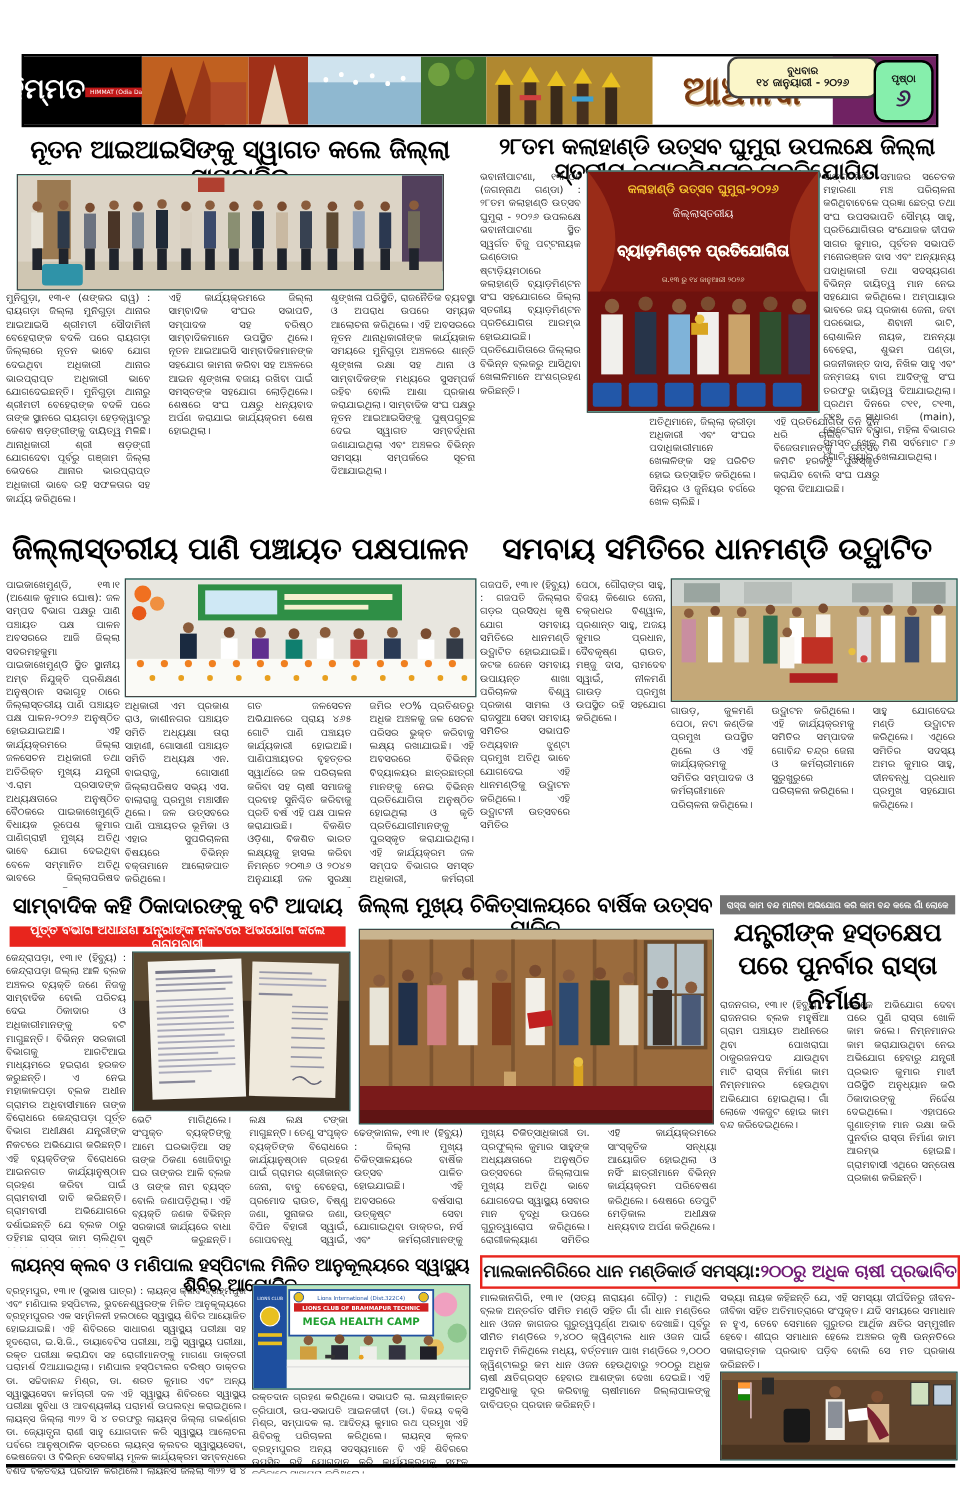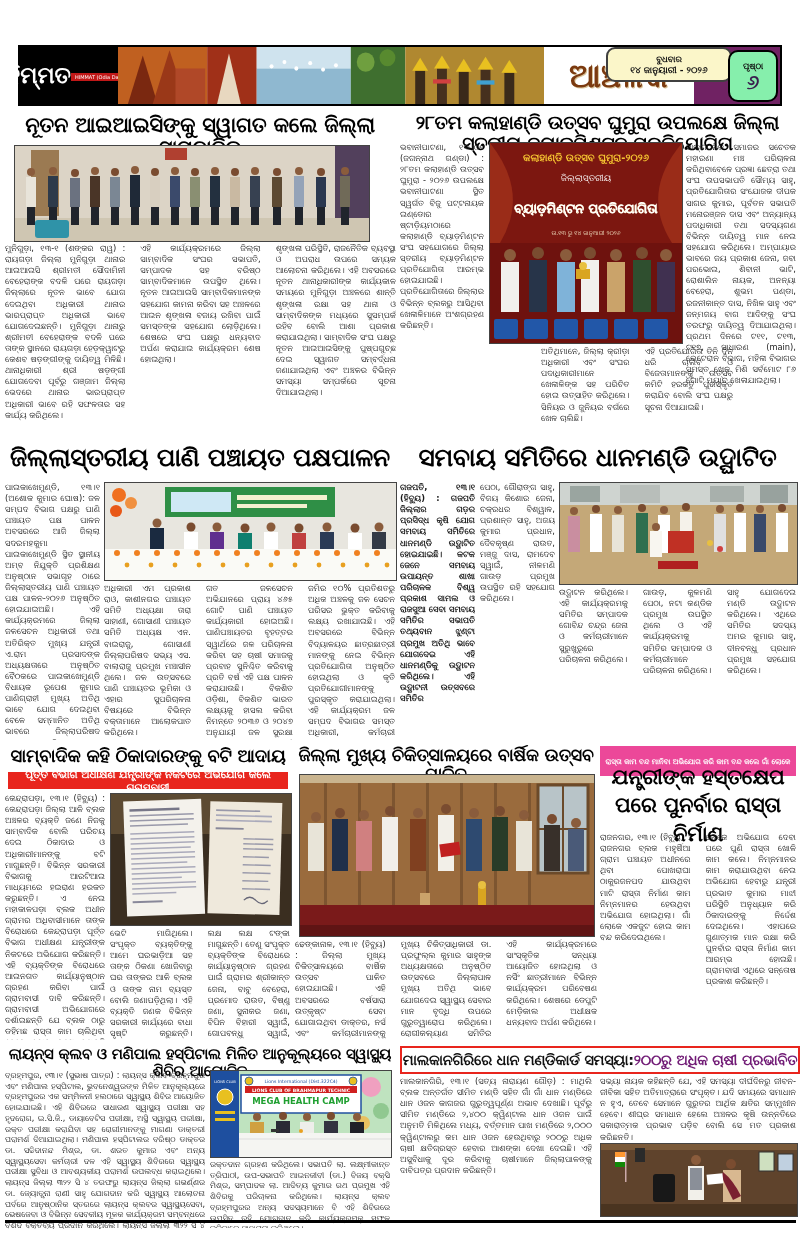--- a/index.html
+++ b/index.html
@@ -271,21 +271,21 @@
     </g>
   </svg>
 </div>
 <div class="abs cols" style="left:104px;top:583px;width:291px;height:157px;">
   <div class="col">ଅଧିକାରୀ ଏମ ପ୍ରକାଶ ରାଓ, କାଶୀନଗର ପଞ୍ଚାୟତ ସମିତି ଅଧ୍ୟକ୍ଷା ତାରା ସାହାଣୀ, ଗୋସାଣୀ ପଞ୍ଚାୟତ ସମିତି ଅଧ୍ୟକ୍ଷ ଏନ. ବାଇରାଜୁ, ଗୋସାଣୀ ଜିଲ୍ଲାପରିଷଦ ସଭ୍ୟ ଏସ. ବାଲାରାଜୁ ପ୍ରମୁଖ ମଞ୍ଚାସୀନ ଥିଲେ। ଜଳ ଉତ୍ସବରେ ପାଣି ପଞ୍ଚାୟତର ଭୂମିକା ଓ ଏହାର ସୁପରିଚାଳନା ବିଷୟରେ ବିଭିନ୍ନ ବକ୍ତାମାନେ ଆଲୋକପାତ କରିଥିଲେ।</div>
   <div class="col">ଗତ ଜଳସେଚନ ଅଭିଯାନରେ ପ୍ରାୟ ୪୬୫ ଗୋଟି ପାଣି ପଞ୍ଚାୟତ କାର୍ଯ୍ୟକାରୀ ହୋଇଅଛି। ପାଣିପଞ୍ଚାୟତର ବୃହତ୍ତର ସ୍ୱାର୍ଥରେ ଜଳ ପରିଚାଳନା କରିବା ସହ ଚାଷୀ ସମାଜକୁ ପ୍ରବାହ ସୁନିଶ୍ଚିତ କରିବାକୁ ପ୍ରତି ବର୍ଷ ଏହି ପକ୍ଷ ପାଳନ କରାଯାଉଛି। ବିକଶିତ ଓଡ଼ିଶା, ବିକଶିତ ଭାରତ ଲକ୍ଷ୍ୟକୁ ହାସଲ କରିବା ନିମନ୍ତେ ୨୦୩୬ ଓ ୨୦୪୭ ଅନୁଯାୟୀ ଜଳ ସୁରକ୍ଷା ସୁନିଶ୍ଚିତ କରିବା ପାଇଁ ସମସ୍ତ ସଭ୍ୟ ଚାଷୀ ଯୋଗ୍ୟ</div>
   <div class="col">ଜମିର ୧୦% ପ୍ରତିଶତରୁ ଅଧିକ ଅଞ୍ଚଳକୁ ଜଳ ସେଚନ ପରିସର ଭୁକ୍ତ କରିବାକୁ ଲକ୍ଷ୍ୟ ରଖାଯାଇଛି। ଏହି ଅବସରରେ ବିଭିନ୍ନ ବିଦ୍ୟାଳୟର ଛାତ୍ରଛାତ୍ରୀ ମାନଙ୍କୁ ନେଇ ବିଭିନ୍ନ ପ୍ରତିଯୋଗିତା ଅନୁଷ୍ଠିତ ହୋଇଥିଲା ଓ କୃତି ପ୍ରତିଯୋଗୀମାନଙ୍କୁ ପୁରସ୍କୃତ କରାଯାଇଥିଲା। ଏହି କାର୍ଯ୍ୟକ୍ରମ ଜଳ ସମ୍ପଦ ବିଭାଗର ସମସ୍ତ ଅଧିକାରୀ, କର୍ମଚାରୀ ମାନଙ୍କର ଉପସ୍ଥିତିରେ ପରିଚାଳନା ହୋଇଥିଲା।</div>
 </div>
 
 <div class="abs hl" style="left:398px;top:444px;width:399px;height:32px;font-size:25px;">ସମବାୟ ସମିତିରେ ଧାନମଣ୍ଡି ଉଦ୍ଘାଟିତ</div>
-<div class="abs col" style="left:400px;top:482px;width:75px;height:258px;font-weight:bold;">ଗଜପତି, ୧୩।୧ (ହିବ୍ୟୁ) : ଗଜପତି ଜିଲ୍ଲାର ଗଡ଼ର ପ୍ରସିଦ୍ଧ କୃଷି ଯୋଗ ସମବାୟ ସମିତିରେ ଧାନମଣ୍ଡି ଉଦ୍ଘାଟିତ ହୋଇଯାଇଛି। କଟକ ଜେନେ ସମବାୟ ଉପାୟନ୍ତ ଶାଖା ପରିଚାଳକ ବିଶ୍ୱ ପ୍ରକାଶ ସାମଲ ଓ ରାଜସୁଆ ସେବା ସମବାୟ ସମିତିର ସଭାପତି ତଥ୍ୟବାନ ଝୁଣ୍ଟା ପ୍ରମୁଖ ଅତିଥି ଭାବେ ଯୋଗଦେଇ ଏହି ଧାନମଣ୍ଡିକୁ ଉଦ୍ଘାଟନ କରିଥିଲେ। ଏହି ଉଦ୍ଘାଟନୀ ଉତ୍ସବରେ ସମିତିର</div>
+<div class="abs col" style="left:400px;top:482px;width:75px;height:258px;">ଗଜପତି, ୧୩।୧ (ହିବ୍ୟୁ) : ଗଜପତି ଜିଲ୍ଲାର ଗଡ଼ର ପ୍ରସିଦ୍ଧ କୃଷି ଯୋଗ ସମବାୟ ସମିତିରେ ଧାନମଣ୍ଡି ଉଦ୍ଘାଟିତ ହୋଇଯାଇଛି। କଟକ ଜେନେ ସମବାୟ ଉପାୟନ୍ତ ଶାଖା ପରିଚାଳକ ବିଶ୍ୱ ପ୍ରକାଶ ସାମଲ ଓ ରାଜସୁଆ ସେବା ସମବାୟ ସମିତିର ସଭାପତି ତଥ୍ୟବାନ ଝୁଣ୍ଟା ପ୍ରମୁଖ ଅତିଥି ଭାବେ ଯୋଗଦେଇ ଏହି ଧାନମଣ୍ଡିକୁ ଉଦ୍ଘାଟନ କରିଥିଲେ। ଏହି ଉଦ୍ଘାଟନୀ ଉତ୍ସବରେ ସମିତିର</div>
 <div class="abs col" style="left:480px;top:482px;width:75px;height:258px;">ପେଠା, ଗୌରାଙ୍ଗ ସାହୁ, ବିଜୟ କିଶୋର ଜେନା, ଚକ୍ରଧର ବିଶ୍ୱାଳ, ପ୍ରଶାନ୍ତ ସାହୁ, ଅଜୟ କୁମାର ପ୍ରଧାନ, ଦୈବକୃଷ୍ଣ ରାଉତ, ମଞ୍ଜୁ ଦାସ, ରାମଦେବ ସ୍ୱାଇଁ, ନୀଳମଣି ଗାଉଡ଼ ପ୍ରମୁଖ ଉପସ୍ଥିତ ରହି ସହଯୋଗ କରିଥିଲେ।</div>
 <div class="abs photo" style="left:559px;top:482px;width:237px;height:101px;">
   <svg width="100%" height="100%" viewBox="0 0 237 101" preserveAspectRatio="none">
     <rect width="237" height="101" fill="#c4a878"></rect>
     <rect x="0" y="0" width="237" height="22" fill="#cfd4d0"></rect>
     <rect x="10" y="3" width="30" height="16" fill="#9aa5a0"></rect>
       <rect x="60" y="2" width="40" height="18" fill="#b8beba"></rect>
     <rect x="150" y="3" width="34" height="16" fill="#a8b0ac"></rect>
       <rect x="200" y="2" width="28" height="18" fill="#98a29e"></rect>
     <g>
@@ -312,22 +312,22 @@
     </g>
     <rect x="108" y="48" width="26" height="22" fill="#c03024"></rect>
     <rect x="98" y="78" width="40" height="8" fill="#b02020"></rect>
     <circle cx="96" cy="44" r="4" fill="#8a5c3c"></circle>
       <rect x="90" y="48" width="12" height="26" fill="#f8f6f0"></rect>
     <circle cx="150" cy="60" r="3" fill="#e8c040"></circle>
       <circle cx="160" cy="66" r="3" fill="#d04040"></circle>
   </svg>
 </div>
 <div class="abs cols" style="left:559px;top:587px;width:237px;height:153px;">
+  <div class="col">ଗାଉଡ଼, କୁଳମଣି ପେଠା, ନଟା କଣ୍ଡିକ ପ୍ରମୁଖ ଉପସ୍ଥିତ ଥିଲେ ଓ ଏହି କାର୍ଯ୍ୟକ୍ରମକୁ ସମିତିର ସମ୍ପାଦକ ଓ କର୍ମଚାରୀମାନେ ପରିଚାଳନା କରିଥିଲେ।</div>
   <div class="col">ଉଦ୍ଘାଟନ କରିଥିଲେ। ଏହି କାର୍ଯ୍ୟକ୍ରମକୁ ସମିତିର ସମ୍ପାଦକ ଗୋବିନ୍ଦ ଚନ୍ଦ୍ର ଜେନା ଓ କର୍ମଚାରୀମାନେ ସୁରୁଖୁରୁରେ ପରିଚାଳନା କରିଥିଲେ।</div>
-  <div class="col">ଗାଉଡ଼, କୁଳମଣି ପେଠା, ନଟା କଣ୍ଡିକ ପ୍ରମୁଖ ଉପସ୍ଥିତ ଥିଲେ ଓ ଏହି କାର୍ଯ୍ୟକ୍ରମକୁ ସମିତିର ସମ୍ପାଦକ ଓ କର୍ମଚାରୀମାନେ ପରିଚାଳନା କରିଥିଲେ।</div>
   <div class="col">ସାହୁ ଯୋଗଦେଇ ମଣ୍ଡି ଉଦ୍ଘାଟନ କରିଥିଲେ। ଏଥିରେ ସମିତିର ସଦସ୍ୟ ଅମର କୁମାର ସାହୁ, ଦୀନବନ୍ଧୁ ପ୍ରଧାନ ପ୍ରମୁଖ ସହଯୋଗ କରିଥିଲେ।</div>
 </div>
 
 <div class="abs hl" style="left:5px;top:746px;width:286px;height:24px;font-size:18px;">ସାମ୍ବାଦିକ କହି ଠିକାଦାରଙ୍କୁ ବଟି ଆଦାୟ</div>
 <div class="abs redbar" style="left:8px;top:772px;width:280px;height:17px;font-size:10.5px;">ପୂର୍ତ୍ତ ବିଭାଗ ଅଧୀକ୍ଷଣ ଯନ୍ତ୍ରୀଙ୍କ ନିକଟରେ ଅଭିଯୋଗ କଲେ ଗ୍ରାମବାସୀ</div>
 <div class="abs col" style="left:5px;top:793px;width:100px;height:247px;">କେନ୍ଦ୍ରାପଡ଼ା, ୧୩।୧ (ହିବ୍ୟୁ) : କେନ୍ଦ୍ରାପଡ଼ା ଜିଲ୍ଲା ଆଳି ବ୍ଲକ ଅଞ୍ଚଳର ବ୍ୟକ୍ତି ଜଣେ ନିଜକୁ ସାମ୍ବାଦିକ ବୋଲି ପରିଚୟ ଦେଇ ଠିକାଦାର ଓ ଅଧିକାରୀମାନଙ୍କୁ ବଟି ମାଗୁଛନ୍ତି। ବିଭିନ୍ନ ସରକାରୀ ବିଭାଗକୁ ଆରଟିଆଇ ମାଧ୍ୟମରେ ହଇରାଣ ହରକତ କରୁଛନ୍ତି। ଏ ନେଇ ମହାକାଳପଡ଼ା ବ୍ଲକ ଅଧୀନ ଗ୍ରାମର ଅଧିବାସୀମାନେ ତାଙ୍କ ବିରୋଧରେ କେନ୍ଦ୍ରାପଡ଼ା ପୂର୍ତ୍ତ ବିଭାଗ ଅଧୀକ୍ଷଣ ଯନ୍ତ୍ରୀଙ୍କ ନିକଟରେ ଅଭିଯୋଗ କରିଛନ୍ତି। ଏହି ବ୍ୟକ୍ତିଙ୍କ ବିରୋଧରେ ଆଇନଗତ କାର୍ଯ୍ୟାନୁଷ୍ଠାନ ଗ୍ରହଣ କରିବା ପାଇଁ ଗ୍ରାମବାସୀ ଦାବି କରିଛନ୍ତି। ଗ୍ରାମବାସୀ ଅଭିଯୋଗରେ ଦର୍ଶାଇଛନ୍ତି ଯେ ବ୍ଲକ ଠାରୁ ଡହିମଛ ରାସ୍ତା କାମ ଚାଲିଥିବା ବେଳେ ହଠାତ ଭଟେ ବ୍ୟକ୍ତି ଆସି ଠିକାଦାରଙ୍କୁ</div>
 <div class="abs photo" style="left:110px;top:793px;width:180px;height:131px;">
   <svg width="100%" height="100%" viewBox="0 0 180 131" preserveAspectRatio="none">
     <rect width="180" height="131" fill="#3a2e20"></rect>
     <rect x="0" y="0" width="180" height="40" fill="#5c4a32"></rect>
@@ -423,21 +423,21 @@
       <circle cx="182" cy="110" r="4" fill="#e8c040"></circle>
     <rect x="120" y="118" width="10" height="12" fill="#caa36a"></rect>
   </svg>
 </div>
 <div class="abs cols" style="left:295px;top:939px;width:302px;height:101px;">
   <div class="col">ଢେଙ୍କାନାଳ, ୧୩।୧ (ହିବ୍ୟୁ) : ଜିଲ୍ଲା ମୁଖ୍ୟ ଚିକିତ୍ସାଳୟରେ ବାର୍ଷିକ ଉତ୍ସବ ପାଳିତ ହୋଇଯାଇଛି। ଏହି ଅବସରରେ ବର୍ଷସାରା ଉତ୍କୃଷ୍ଟ ସେବା ଯୋଗାଇଥିବା ଡାକ୍ତର, ନର୍ସ ଏବଂ କର୍ମଚାରୀମାନଙ୍କୁ ମାନପତ୍ର ଦେଇ ସମ୍ମାନିତ କରାଯାଇଥିଲା।</div>
   <div class="col">ମୁଖ୍ୟ ଚିକିତ୍ସାଧିକାରୀ ଡା. ପ୍ରଫୁଲ୍ଲ କୁମାର ସାହୁଙ୍କ ଅଧ୍ୟକ୍ଷତାରେ ଅନୁଷ୍ଠିତ ଉତ୍ସବରେ ଜିଲ୍ଲାପାଳ ମୁଖ୍ୟ ଅତିଥି ଭାବେ ଯୋଗଦେଇ ସ୍ୱାସ୍ଥ୍ୟ ସେବାର ମାନ ବୃଦ୍ଧି ଉପରେ ଗୁରୁତ୍ୱାରୋପ କରିଥିଲେ। ରୋଗୀକଲ୍ୟାଣ ସମିତିର ସଦସ୍ୟମାନେ ମଧ୍ୟ ଉପସ୍ଥିତ ଥିଲେ।</div>
   <div class="col">ଏହି କାର୍ଯ୍ୟକ୍ରମରେ ସାଂସ୍କୃତିକ ସନ୍ଧ୍ୟା ଆୟୋଜିତ ହୋଇଥିଲା ଓ ନର୍ସିଂ ଛାତ୍ରୀମାନେ ବିଭିନ୍ନ କାର୍ଯ୍ୟକ୍ରମ ପରିବେଷଣ କରିଥିଲେ। ଶେଷରେ ଡେପୁଟି ମେଡ଼ିକାଲ ଅଧୀକ୍ଷକ ଧନ୍ୟବାଦ ଅର୍ପଣ କରିଥିଲେ।</div>
 </div>
 
-<div class="abs redbar" style="left:600px;top:746px;width:196px;height:30px;font-size:7.2px;background:#ec4899;">ରାସ୍ତା କାମ ବନ୍ଦ ମାନିବା ଅଭିଯୋଗ କରି କାମ ବନ୍ଦ କଲେ ଗାଁ ଲୋକେ</div>
+<div class="abs redbar" style="left:600px;top:746px;width:196px;height:16px;font-size:7.2px;background:#737373;">ରାସ୍ତା କାମ ବନ୍ଦ ମାନିବା ଅଭିଯୋଗ କରି କାମ ବନ୍ଦ କଲେ ଗାଁ ଲୋକେ</div>
 <div class="abs hl" style="left:600px;top:763px;width:196px;height:62px;font-size:21px;line-height:1.35;">ଯନ୍ତ୍ରୀଙ୍କ ହସ୍ତକ୍ଷେପ ପରେ ପୁନର୍ବାର ରାସ୍ତା ନିର୍ମାଣ</div>
 <div class="abs cols" style="left:600px;top:832px;width:196px;height:208px;">
   <div class="col">ରାଜନଗର, ୧୩।୧ (ହିବ୍ୟୁ) : ରାଜନଗର ବ୍ଲକ ମହୁର୍ଷିଆ ଗ୍ରାମ ପଞ୍ଚାୟତ ଅଧୀନରେ ଥିବା ପୋଖରାଘା ଠାକୁରଜନପଦ ଯାଉଥିବା ମାଟି ରାସ୍ତା ନିର୍ମାଣ କାମ ନିମ୍ନମାନର ହେଉଥିବା ଅଭିଯୋଗ ହୋଇଥିଲା। ଗାଁ ଲୋକେ ଏକଜୁଟ ହୋଇ କାମ ବନ୍ଦ କରିଦେଇଥିଲେ।</div>
   <div class="col">ଲୋକେ ଅଭିଯୋଗ ଦେବା ପରେ ପୁଣି ରାସ୍ତା ଖୋଳି କାମ କଲେ। ନିମ୍ନମାନର କାମ କରାଯାଉଥିବା ନେଇ ଅଭିଯୋଗ ହେବାରୁ ଯନ୍ତ୍ରୀ ପ୍ରଭାତ କୁମାର ମାଝୀ ପରିସ୍ଥିତି ଅନୁଧ୍ୟାନ କରି ଠିକାଦାରଙ୍କୁ ନିର୍ଦ୍ଦେଶ ଦେଇଥିଲେ। ଏହାପରେ ଗୁଣାତ୍ମକ ମାନ ରକ୍ଷା କରି ପୁନର୍ବାର ରାସ୍ତା ନିର୍ମାଣ କାମ ଆରମ୍ଭ ହୋଇଛି। ଗ୍ରାମବାସୀ ଏଥିରେ ସନ୍ତୋଷ ପ୍ରକାଶ କରିଛନ୍ତି।</div>
 </div>
 
 <div class="abs hl" style="left:5px;top:1046px;width:390px;height:22px;font-size:15px;">ଲାୟନ୍ସ କ୍ଲବ ଓ ମଣିପାଲ ହସ୍ପିଟାଲ ମିଳିତ ଆନୁକୂଲ୍ୟରେ ସ୍ୱାସ୍ଥ୍ୟ ଶିବିର ଆୟୋଜିତ</div>
 <div class="abs col" style="left:5px;top:1071px;width:200px;height:158px;font-size:8px;">ବ୍ରହ୍ମପୁର, ୧୩।୧ (ସୁଭାଷ ପାତ୍ର) : ଲାୟନ୍ସ କ୍ଲବ ବ୍ରହ୍ମପୁର ଏବଂ ମଣିପାଲ ହସ୍ପିଟାଲ, ଭୁବନେଶ୍ୱରଙ୍କ ମିଳିତ ଆନୁକୂଲ୍ୟରେ ବ୍ରହ୍ମପୁରର ଏକ ସମ୍ମିଳନୀ ହଲଠାରେ ସ୍ୱାସ୍ଥ୍ୟ ଶିବିର ଆୟୋଜିତ ହୋଇଯାଇଛି। ଏହି ଶିବିରରେ ସାଧାରଣ ସ୍ୱାସ୍ଥ୍ୟ ପରୀକ୍ଷା ସହ ହୃଦରୋଗ, ଇ.ସି.ଜି., ଡାୟାବେଟିସ ପରୀକ୍ଷା, ଅସ୍ଥି ସ୍ୱାସ୍ଥ୍ୟ ପରୀକ୍ଷା, ରକ୍ତ ପରୀକ୍ଷା କରାଯିବା ସହ ରୋଗୀମାନଙ୍କୁ ମାଗଣା ଡାକ୍ତରୀ ପରାମର୍ଶ ଦିଆଯାଇଥିଲା। ମଣିପାଲ ହସ୍ପିଟାଲର ବରିଷ୍ଠ ଡାକ୍ତର ଡା. ସଚ୍ଚିଦାନନ୍ଦ ମିଶ୍ର, ଡା. ଶରତ କୁମାର ଏବଂ ଅନ୍ୟ ସ୍ୱାସ୍ଥ୍ୟସେବା କର୍ମଚାରୀ ଦଳ ଏହି ସ୍ୱାସ୍ଥ୍ୟ ଶିବିରରେ ସ୍ୱାସ୍ଥ୍ୟ ପରୀକ୍ଷା ସୁବିଧା ଓ ଆବଶ୍ୟକୀୟ ପରାମର୍ଶ ଉପଲବ୍ଧ କରାଇଥିଲେ। ଲାୟନ୍ସ ଜିଲ୍ଲା ୩୨୨ ସି ୪ ତରଫରୁ ଲାୟନ୍ସ ଜିଲ୍ଲା ଗଭର୍ଣ୍ଣର ଡା. ଜ୍ୟୋତ୍ସ୍ନା ରାଣୀ ସାହୁ ଯୋଗଦାନ କରି ସ୍ୱାସ୍ଥ୍ୟ ଆଲୋଚନା ପର୍ବରେ ଆନୁଷ୍ଠାନିକ ସ୍ତରରେ ଲାୟନ୍ସ କ୍ଲବର ସ୍ୱାସ୍ଥ୍ୟସେବା, ଭେଷଜେବା ଓ ବିଭିନ୍ନ ସେବକୀୟ ମୂଳକ କାର୍ଯ୍ୟକ୍ରମ ସମ୍ବନ୍ଧରେ ବିଶଦ ବକ୍ତବ୍ୟ ପ୍ରଦାନ କରିଥିଲେ। ଲାୟନ୍ସ ଜିଲ୍ଲା ୩୨୨ ସି ୪ ର ପୂର୍ବତନ ଗଭର୍ଣ୍ଣର ମାନେ ବି ଏଥିରେ ଯୋଗଦାନ କରି ନିଜର ବକ୍ତବ୍ୟ</div>
 <div class="abs photo" style="left:210px;top:1070px;width:180px;height:86px;">
   <svg width="100%" height="100%" viewBox="0 0 180 86" preserveAspectRatio="none">

